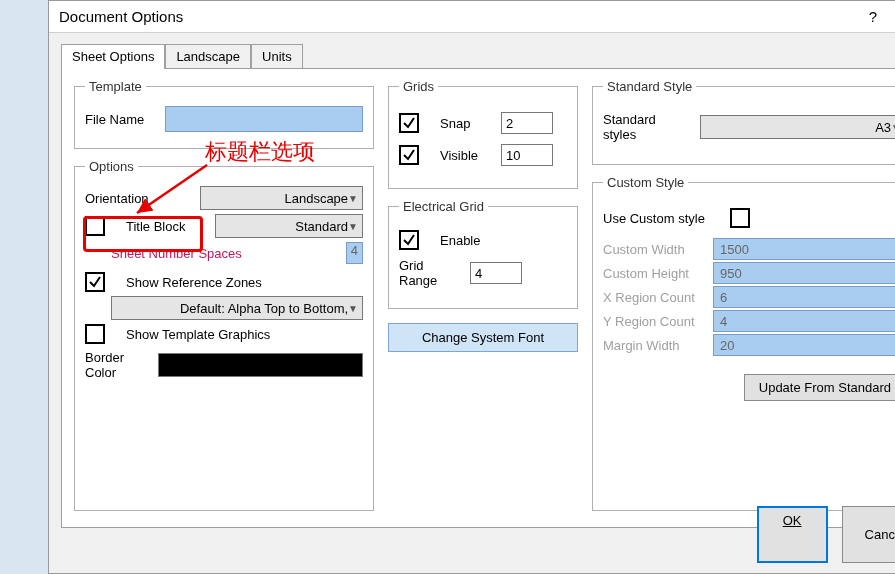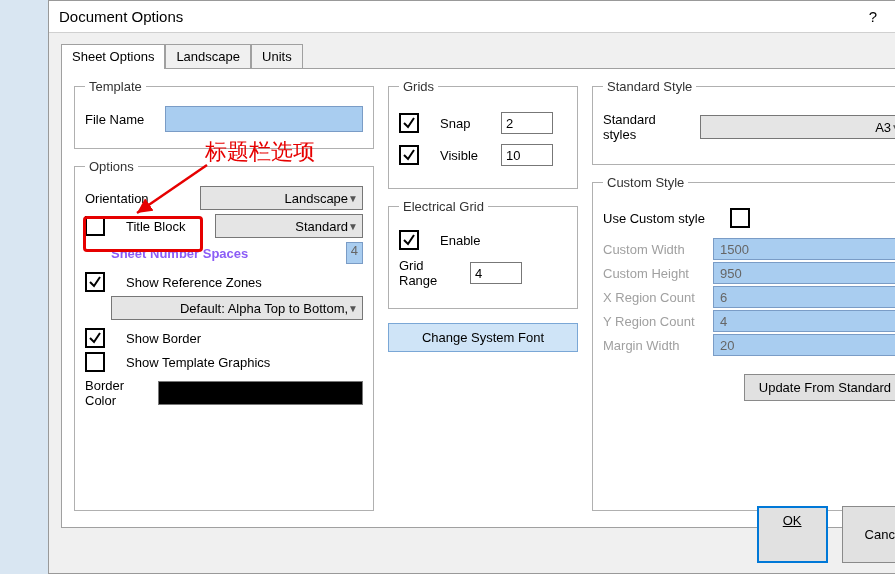--- a/index.html
+++ b/index.html
@@ -22,21 +22,21 @@
 legend { padding: 0 4px; color: #333; }
 .row { display: flex; align-items: center; gap: 21px; margin: 4px 0; }
 .lbl { min-width: 76px; }
 .lbl-sm { min-width: 40px; }
 .input-txt { background: #a9cdf0; border: 1px solid #7a9cc6; height: 22px; padding: 0 4px; flex: 1; }
 .input-plain { background: #fff; border: 1px solid #777; height: 22px; padding: 0 4px; width: 52px; }
 .select { background: #e5e5e5; border: 1px solid #777; height: 24px; padding: 0 4px; flex: 1; display: flex; align-items: center; justify-content: flex-end; }
 .select .chev { font-size: 10px; color: #555; }
 .check { width: 20px; height: 20px; border: 2px solid #000; display: flex; align-items: center; justify-content: center; flex-shrink: 0; }
 .check svg { width: 14px; height: 14px; }
-.disabled-txt { color: #8b5cf6; font-weight: bold; }
+.disabled-txt { color: #be185d; }
 .swatch { border: 1px solid #777; height: 24px; flex: 1; }
 .swatch.black { background: #000; }
 .swatch.white { background: #fff; }
 .btn-std { background: #e1e1e1; border: 1px solid #8a8a8a; padding: 5px 14px; text-align: center; }
 .btn-primary { background: #e1e1e1; border: 2px solid #0078d7; padding: 5px 24px; text-align: center; text-decoration: underline; }
 .change-font { background: #cfe4f7; border: 1px solid #7aa7d6; padding: 6px 12px; text-align: center; }
 .cust-row { display: flex; align-items: center; margin: 2px 0; }
 .cust-lbl { color: #a0a0a0; width: 110px; }
 .cust-val { background: #a9cdf0; border: 1px solid #7a9cc6; height: 22px; padding: 0 6px; flex: 1; color: #666; display: flex; align-items: center; }
 .footer { position: absolute; right: 14px; bottom: 10px; display: flex; gap: 14px; }
@@ -111,28 +111,20 @@
               </div>
             <div>Show Reference Zones</div>
           </div>
           <div class="row" style="margin-left:26px">
             <div class="select">
               <span>Default: Alpha Top to Bottom,</span>
               <span class="chev">▼</span>
             </div>
           </div>
 
-          <div class="row" style="margin-top:8px">
-            <div class="check">
-                <svg viewBox="0 0 14 14">
-                  <path d="M2 7 L6 11 L12 2" stroke="#000" stroke-width="2" fill="none"></path>
-                </svg>
-              </div>
-            <div>Show Border</div>
-          </div>
           <div class="row">
             <div class="check empty"></div>
             <div>Show Template Graphics</div>
           </div>
 
           <div class="row" style="margin-top:6px">
             <div style="width:52px">Border Color</div>
             <div class="swatch black"></div>
           </div>
         </fieldset>

